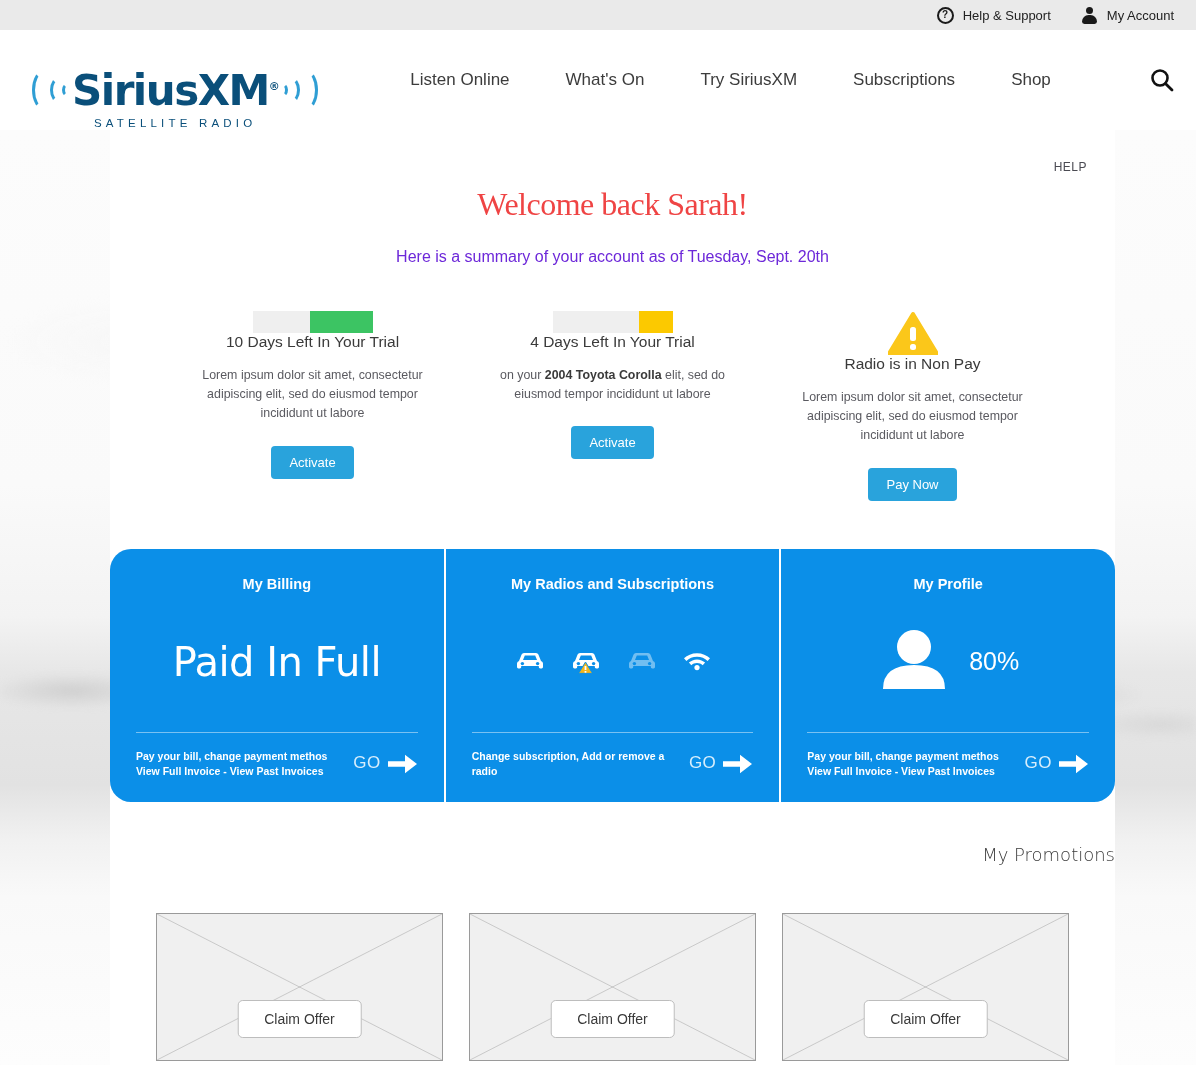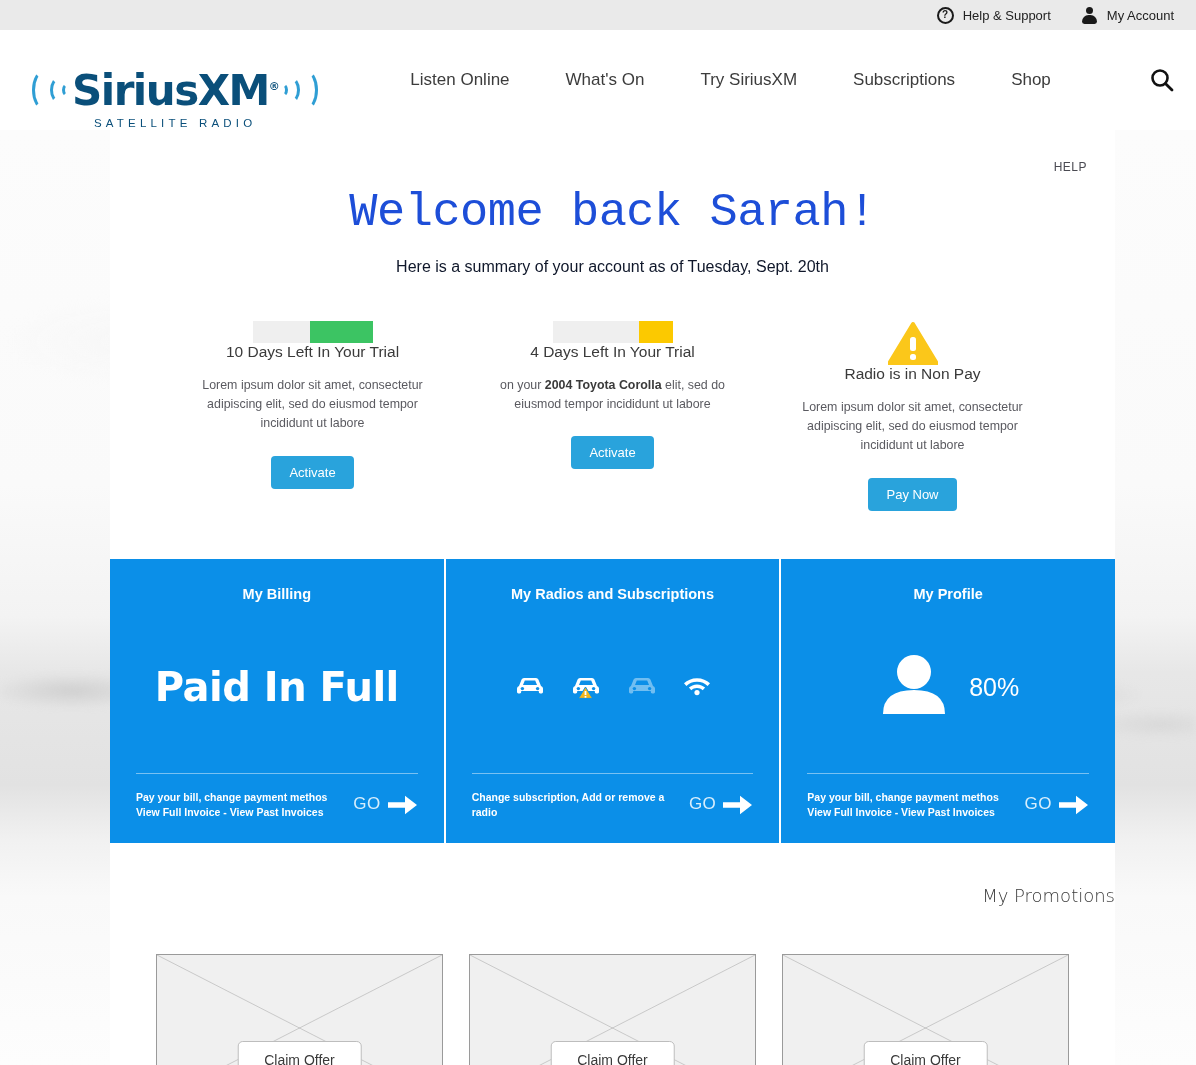--- a/index.html
+++ b/index.html
@@ -114,26 +114,26 @@
     position: absolute; left: 110px; top: 0; width: 1005px;
     background: #ffffff;
   }
 
   .help-link {
     position: absolute; right: 28px; top: 30px;
     font-size: 12px; letter-spacing: .5px; color: #4a4a52; cursor: pointer;
   }
 
   .welcome-title {
-    text-align: center; font-size: 47px; font-weight: 300;
-    color: #1d4ed8; padding-top: 56px; letter-spacing: -.5px;
-    font-family: Liberation Mono, monospace;
+    text-align: center; font-size: 32px; font-weight: 300;
+    color: #ef4444; padding-top: 56px; letter-spacing: -.5px;
+    font-family: Liberation Serif, serif;
   }
   .welcome-sub {
-    text-align: center; font-size: 16px; color: #0f172a; margin-top: 19px;
+    text-align: center; font-size: 16px; color: #6d28d9; margin-top: 25px;
   }
 
   
   .status-row {
     display: flex; justify-content: center; gap: 0;
     margin-top: 45px; padding: 0 44px 0 44px;
   }
   .status-card { width: 300px; text-align: center; padding: 0 8px; }
   .progress-track {
     width: 120px; height: 22px; background: #efefef;
@@ -152,31 +152,31 @@
   .status-desc b { font-weight: bold; color: #3a3a3a; }
   .status-btn {
     display: inline-block; margin-top: 22px;
     background: #29a3dc; color: #ffffff; border: none; border-radius: 4px;
     font-size: 13px; padding: 9px 18px; cursor: pointer;
     font-family: "Liberation Sans", sans-serif;
   }
 
   
   .tiles {
-    display: flex; margin-top: 48px; background: #0b8fe8; height: 284px;
+    display: flex; margin-top: 48px; background: #0b8fe8; height: 253px; border-radius: 21px;
   }
   .tile {
     flex: 1; position: relative; padding: 27px 26px 0 26px;
     display: flex; flex-direction: column; align-items: center;
   }
   .tile + .tile { border-left: 2px solid #ffffff; }
   .tile-title { color: #ffffff; font-size: 14.5px; font-weight: bold; }
   .tile-body { flex: 1; display: flex; align-items: center; justify-content: center; width: 100%; }
   .tile-huge {
-    font-size: 40px; font-weight: 700; color: #ffffff;
+    font-size: 40px; font-weight: 400; color: #ffffff;
     font-family: "DejaVu Sans", sans-serif; letter-spacing: -.5px;
   }
   .radio-icons { display: flex; align-items: center; gap: 26px; }
   .profile-group { display: flex; align-items: center; gap: 18px; }
   .profile-pct { font-size: 25px; color: #ffffff; font-weight: 300; }
   .tile-foot {
     width: 100%; border-top: 1px solid rgba(255,255,255,.45);
     padding-top: 16px; padding-bottom: 22px;
     display: flex; align-items: center; justify-content: space-between; gap: 10px;
   }

